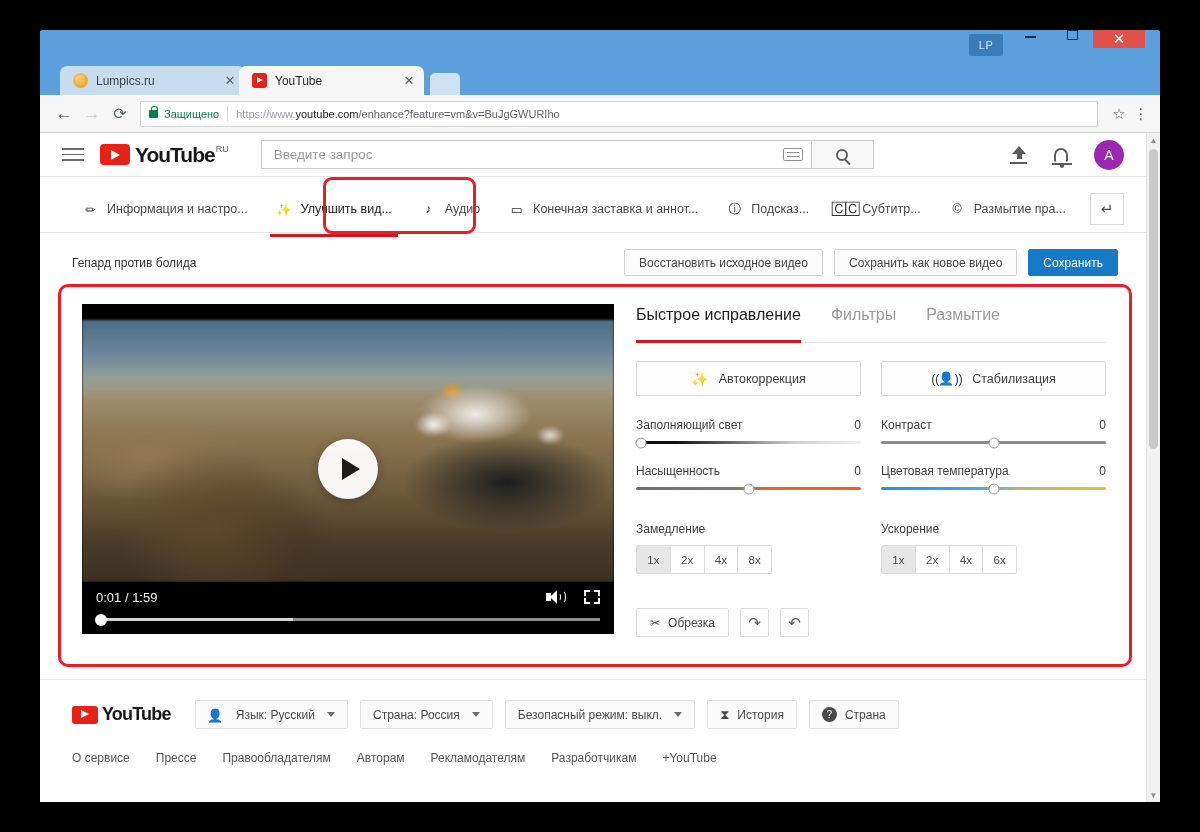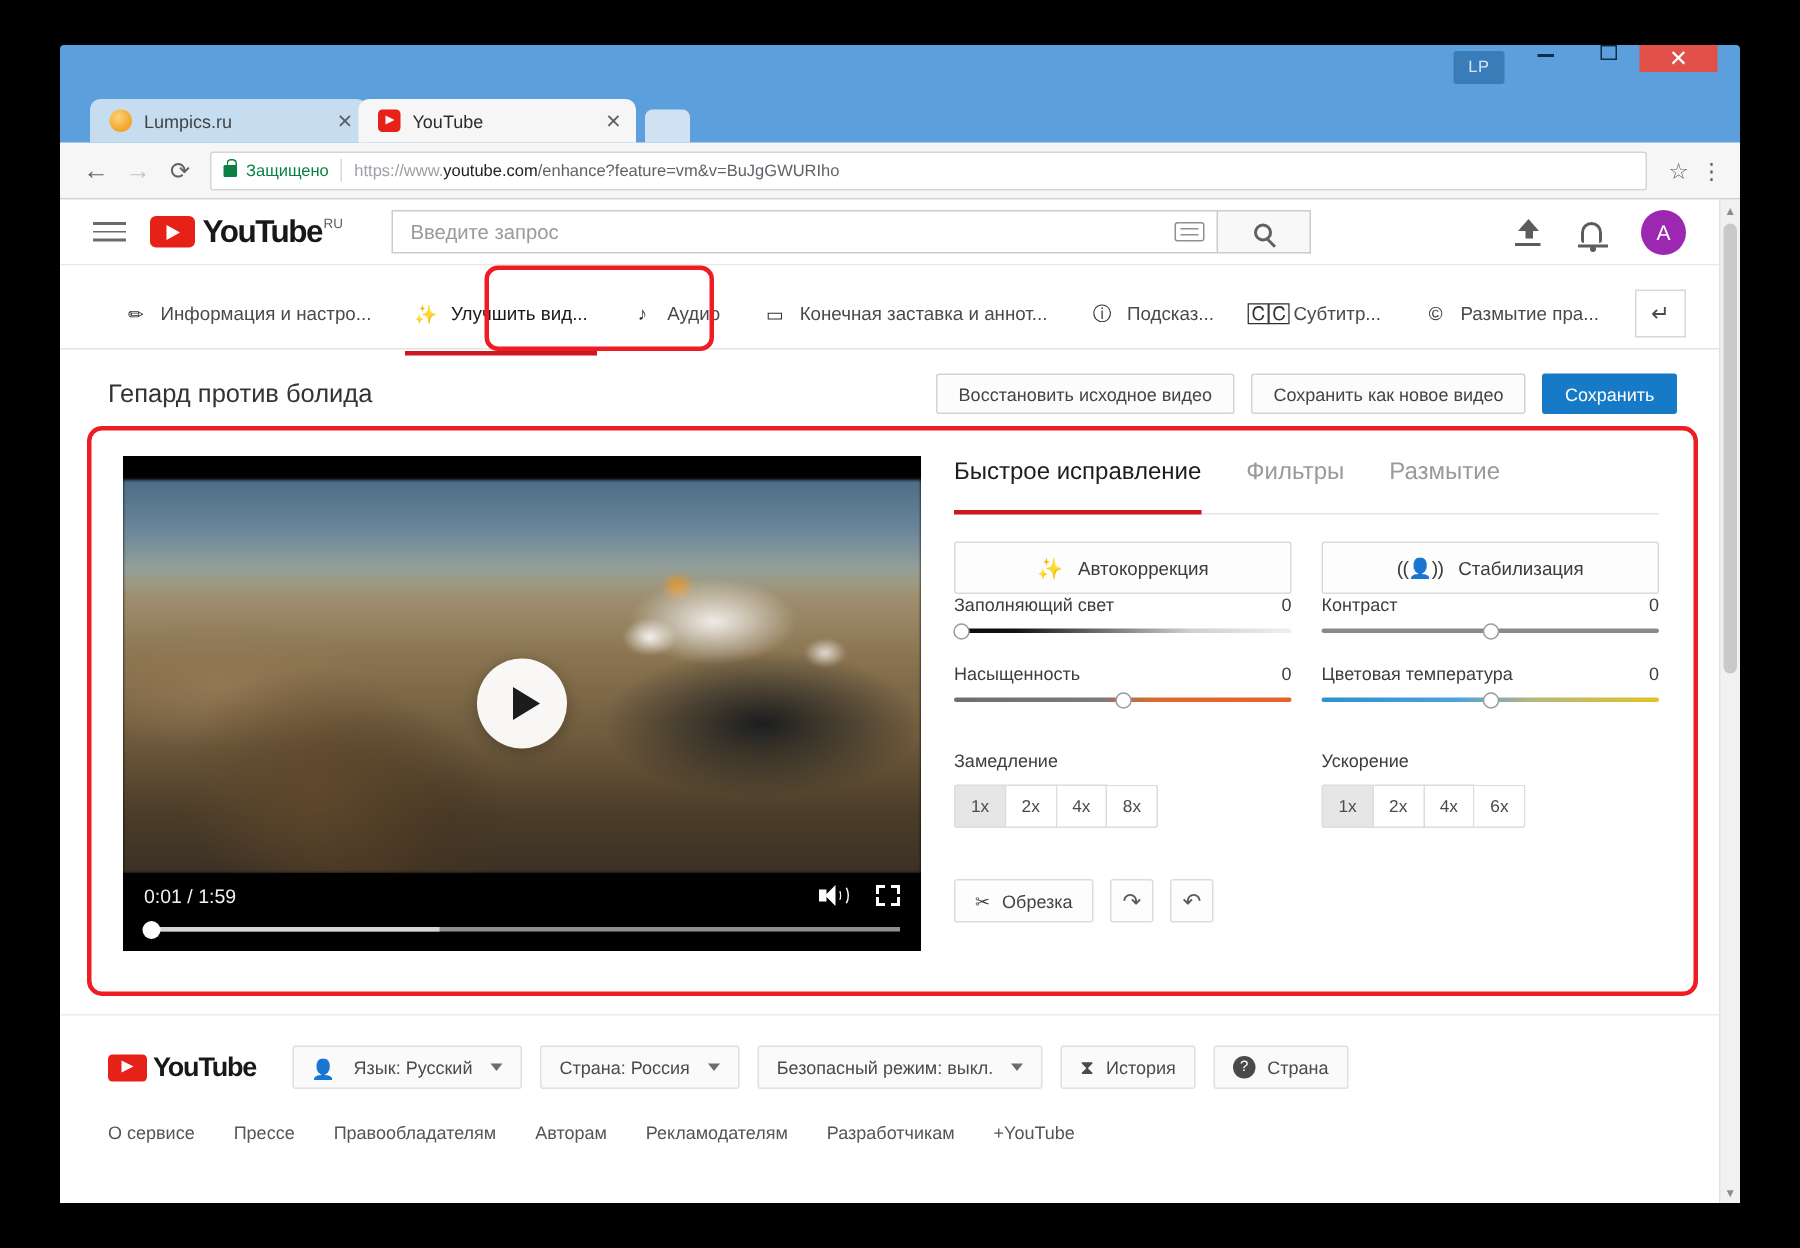--- a/index.html
+++ b/index.html
@@ -211,21 +211,21 @@
   }
   
   .ring-nav {
     position: absolute; left: 283px; top: 0px; width: 153px; height: 57px;
     border: 3px solid #ee1d24; border-radius: 9px; pointer-events: none; z-index: 5;
   }
   
   .title-row {
     display: flex; align-items: center; padding: 16px 28px 14px 32px;
   }
-  .vid-title { font-size: 17px; color: #333; font-weight: normal; }
+  .vid-title { font-size: 12px; color: #333; font-weight: normal; }
   .title-actions { margin-left: auto; display: flex; align-items: center; gap: 11px; }
   .btn {
     height: 27px; padding: 0 14px; font-size: 12px; border: 1px solid #d3d3d3;
     background: #fcfcfc; color: #444; display: flex; align-items: center; border-radius: 2px;
     white-space: nowrap;
   }
   .btn.primary { background: #167ac6; border-color: #167ac6; color: #fff; }
   
   .editor-card {
     position: relative; margin: 0 22px 0 28px;
@@ -319,20 +319,21 @@
   .act-row { display: flex; gap: 20px; margin-top: 18px; }
   .act-btn {
     flex: 1; height: 35px; border: 1px solid #dadada; background: #fdfdfd;
     display: flex; align-items: center; justify-content: center; gap: 10px;
     font-size: 12.5px; color: #3c3c3c; border-radius: 2px;
   }
   .wand { font-size: 14px; }
   .stab-icon { font-size: 13px; letter-spacing: -.5px; }
   .slider-grid {
     display: grid; grid-template-columns: 1fr 1fr; column-gap: 20px; row-gap: 20px;
+    margin-top: 22px;
   }
   .slider-lbl { display: flex; font-size: 12px; color: #3d3d3d; margin-bottom: 9px; }
   .slider-val { margin-left: auto; color: #3d3d3d; }
   .track { position: relative; height: 3px; border-radius: 2px; }
   .track.fill   { background: linear-gradient(to right, #0a0a0a 0%, #111 18%, #cfcfcf 70%, #efefef 100%); }
   .track.contrast { background: #8a8a8a; }
   .track.sat    { background: linear-gradient(to right, #6e6e6e 0%, #7a7a7a 42%, #e06a2b 60%, #e8622a 100%); }
   .track.temp   { background: linear-gradient(to right, #2f8fd4 0%, #4aa3dc 40%, #b6b680 62%, #e2c22a 100%); }
   .knob {
     position: absolute; top: 50%; transform: translate(-50%,-50%);

